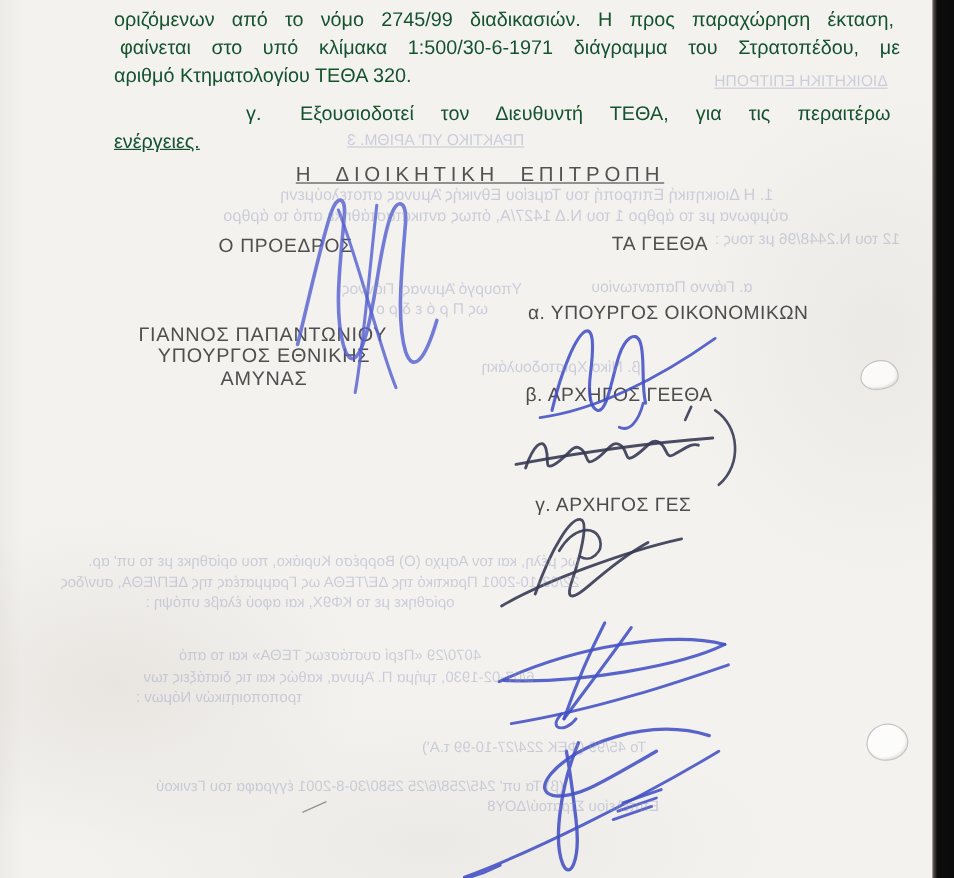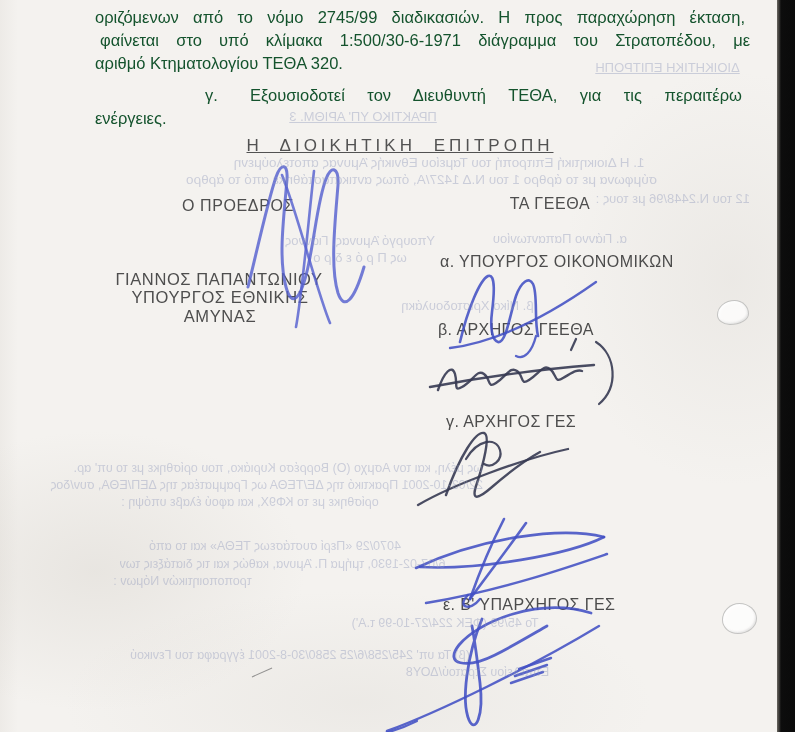--- a/index.html
+++ b/index.html
@@ -55,33 +55,32 @@
 
 <div class="page" id="page">
   <div class="texture"></div>
 
   <div class="jline body-sz" style="left:95px; top:6px; width:650px;">οριζόμενων από το νόμο 2745/99 διαδικασιών. Η προς παραχώρηση έκταση,</div>
   <div class="jline body-sz" style="left:100px; top:29px; width:650px;">φαίνεται στο υπό κλίμακα 1:500/30-6-1971 διάγραμμα του Στρατοπέδου, με</div>
   <div class="t body-sz" style="left:95px; top:52px;">αριθμό Κτηματολογίου ΤΕΘΑ 320.</div>
 
   <div class="t body-sz" style="left:205px; top:84px;">γ.</div>
   <div class="jline body-sz" style="left:250px; top:84px; width:492px;">Εξουσιοδοτεί τον Διευθυντή ΤΕΘΑ, για τις περαιτέρω</div>
-  <div class="t body-sz" style="left:95px; top:107px;">ενέργειες.</div>
+  <div class="t body-sz" style="left:95px; top:107px;text-decoration:underline;">ενέργειες.</div>
 
   <div class="heading">Η ΔΙΟΙΚΗΤΙΚΗ ΕΠΙΤΡΟΠΗ</div>
 
   <div class="label-ctr" style="left:158px; top:197px; width:160px;">Ο ΠΡΟΕΔΡΟΣ</div>
   <div class="label-ctr" style="left:99px; top:270px; width:240px; font-size:16.5px;">ΓΙΑΝΝΟΣ  ΠΑΠΑΝΤΩΝΙΟΥ</div>
   <div class="label-ctr" style="left:100px; top:288px; width:240px; font-size:16.5px;">ΥΠΟΥΡΓΟΣ ΕΘΝΙΚΗΣ ΑΜΥΝΑΣ</div>
 
   <div class="label-ctr" style="left:490px; top:195px; width:120px;">ΤΑ ΓΕΕΘΑ</div>
   <div class="member" style="left:440px; top:253px;">α. ΥΠΟΥΡΓΟΣ ΟΙΚΟΝΟΜΙΚΩΝ</div>
   <div class="member" style="left:438px; top:321px;">β. ΑΡΧΗΓΟΣ ΓΕΕΘΑ</div>
   <div class="member" style="left:446px; top:413px;">γ. ΑΡΧΗΓΟΣ ΓΕΣ</div>
-  <div class="member" style="left:443px; top:596px;">ε. Β' ΥΠΑΡΧΗΓΟΣ ΓΕΣ</div>
 
   <svg class="sig ink-blue-lt" style="left:218px; top:155px;" width="180" height="180" viewBox="0 0 180 180">
     <path stroke-width="3" d="M 30 132 C 38 100 50 45 58 22 C 63 8 70 8 69 24 C 66 62 60 102 68 132 C 74 154 83 144 90 112 C 97 80 100 44 108 24 C 113 10 121 12 120 30 C 117 68 112 112 120 138 C 126 156 136 146 146 112"></path>
     <path stroke-width="2.6" d="M 64 20 C 80 60 100 140 112 168"></path>
     <path stroke-width="2.6" d="M 96 16 C 90 70 84 140 78 172"></path>
   </svg>
 
   <svg class="sig ink-blue" style="left:436px; top:256px;" width="170" height="110" viewBox="0 0 170 110">
     <path stroke-width="2.6" d="M 24 86 C 32 52 44 24 52 20 C 60 17 58 40 56 56 C 54 72 56 84 62 86 C 70 88 74 58 80 40 C 85 26 93 20 97 28 C 102 38 98 64 102 80"></path>
     <path stroke-width="2.3" d="M 14 92 C 60 86 112 60 160 26"></path>

